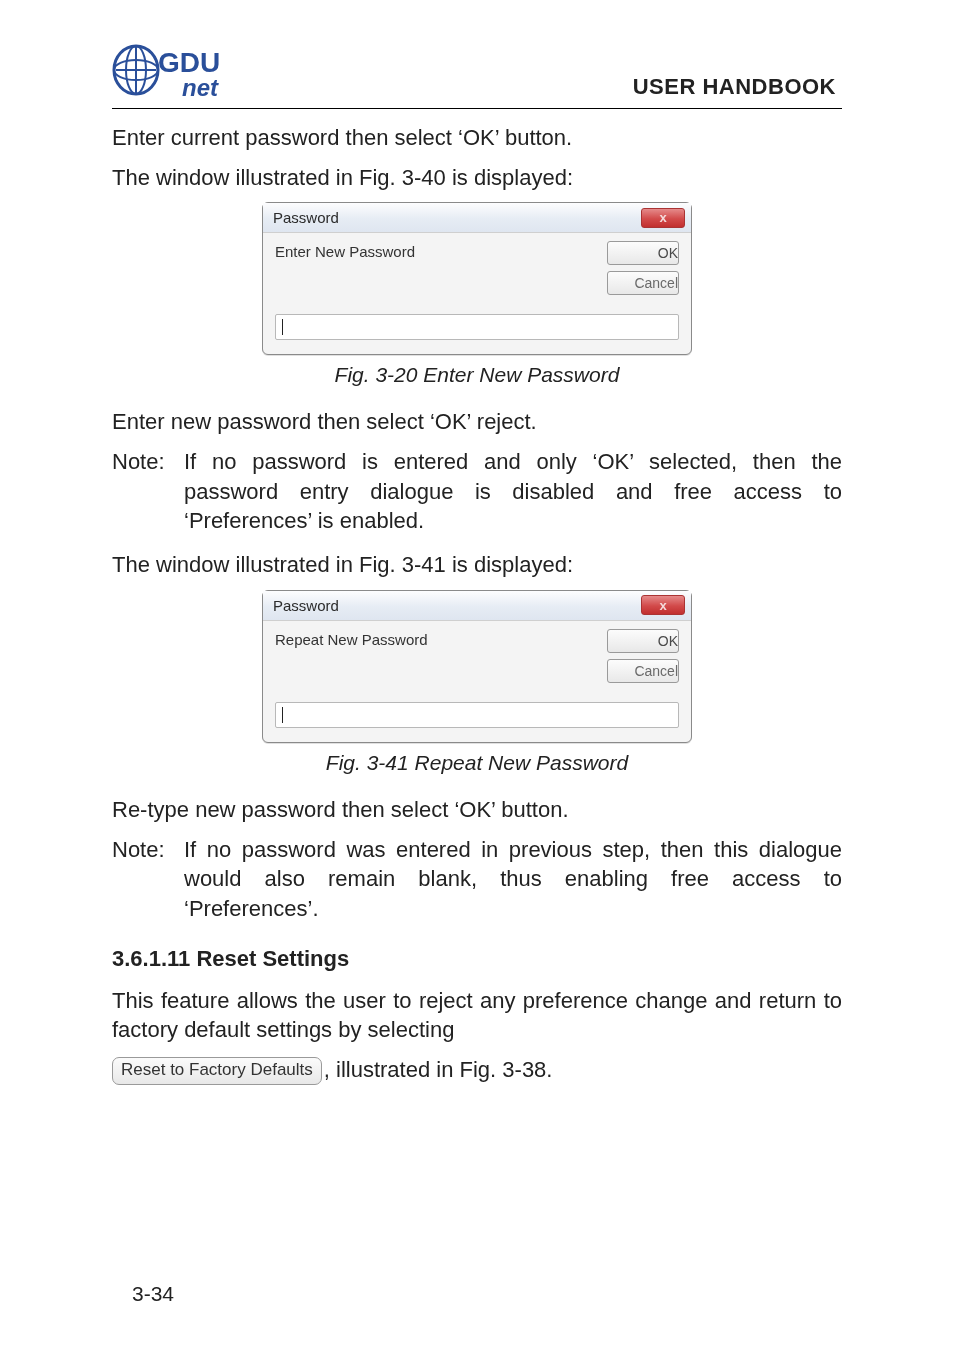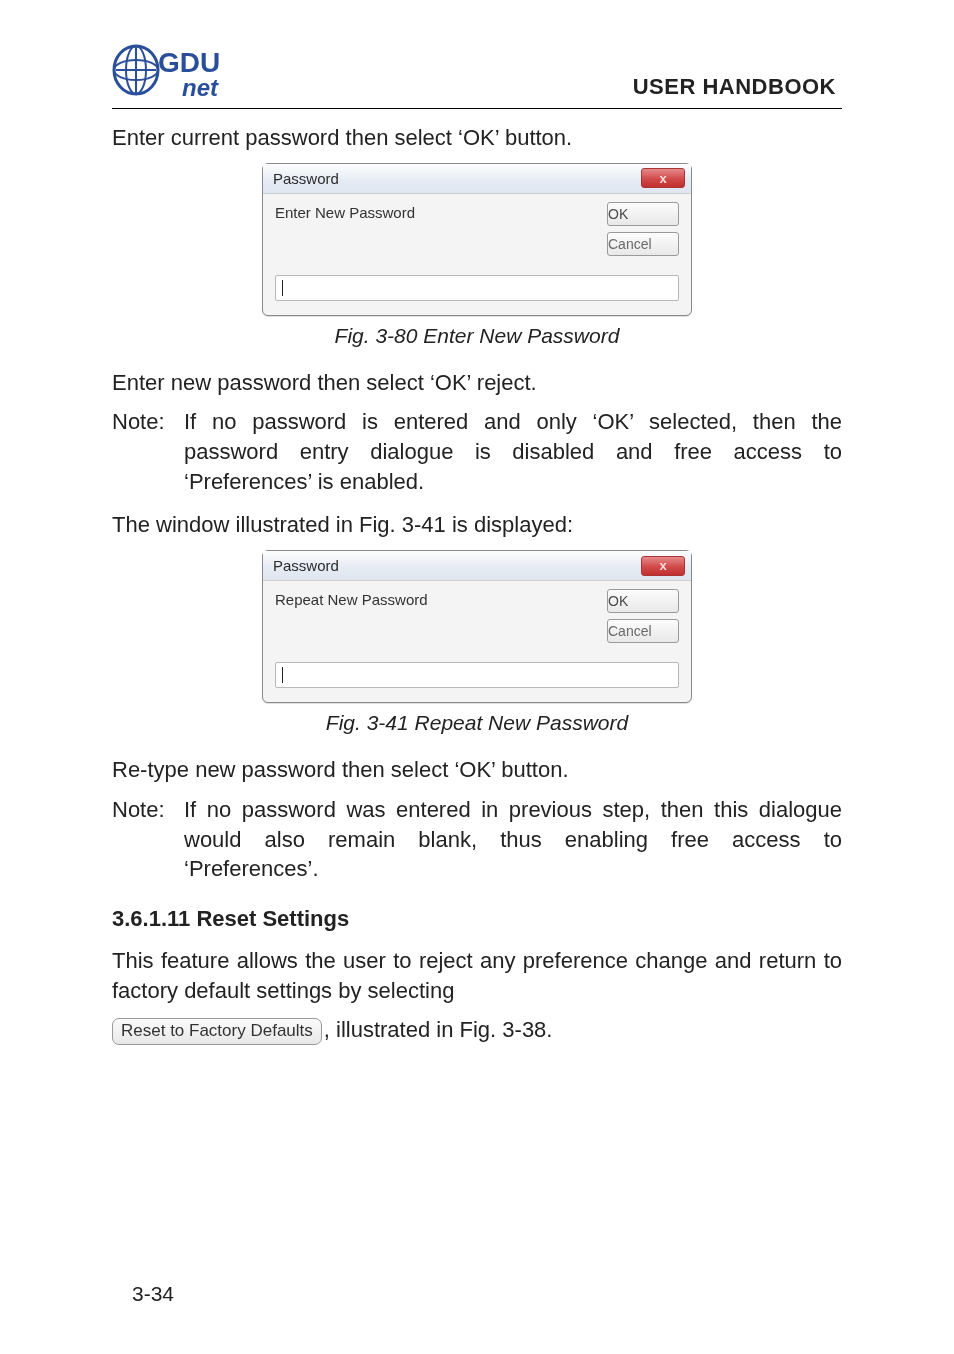--- a/index.html
+++ b/index.html
@@ -22,21 +22,21 @@
 
   
   .figwrap { display: flex; justify-content: center; margin: 6px 0 2px 0; }
   .dialog { width: 430px; border: 1px solid #8a8a8a; border-radius: 6px; background: #f4f4f4; box-shadow: 0 1px 0 rgba(0,0,0,0.12); font-size: 16px; color: #333; }
   .dlg-title { height: 30px; display: flex; align-items: center; justify-content: space-between; padding: 0 0 0 10px; background: linear-gradient(#fdfdfe,#e6ecf4 55%,#dfe6f0); border-bottom: 1px solid #cfcfcf; }
   .dlg-title-text { font-size: 15px; color: #2b2b2b; }
   .close-btn { width: 44px; height: 20px; margin-right: 6px; border: 1px solid #a33; border-radius: 3px; background: linear-gradient(#e58a8a,#d24a4a 55%,#c12f2f); display: flex; align-items: center; justify-content: center; color: #f4dbdb; font-size: 13px; font-weight: bold; }
   .dlg-content { position: relative; padding: 10px 12px 10px 12px; }
   .dlg-label { font-size: 15px; color: #333; }
   .dlg-buttons { position: absolute; right: 12px; top: 8px; display: flex; flex-direction: column; gap: 6px; }
-  .win-btn { width: 72px; height: 24px; border: 1px solid #9a9a9a; border-radius: 3px; background: linear-gradient(#fcfcfc,#e8e8e8); color: #4a4a4a; font-size: 14px; display: flex; align-items: center; justify-content: flex-start; }
+  .win-btn { width: 72px; height: 24px; border: 1px solid #9a9a9a; border-radius: 3px; background: linear-gradient(#fcfcfc,#e8e8e8); color: #4a4a4a; font-size: 14px; display: flex; align-items: center; justify-content: flex-end; }
   .win-btn.cancel { color: #6a6a6a; }
   .dlg-input-row { margin-top: 50px; padding: 4px 0 4px 0; }
   .dlg-input { width: 404px; height: 26px; border: 1px solid #b8b8b8; border-radius: 2px; background: #fff; padding: 0 6px; display: flex; align-items: center; }
   .caret { width: 1px; height: 16px; background: #222; }
   .after-reset-line { font-size: 22px; line-height: 1.35; }
 </style>
 </head>
 <body>
 
 <div class="page">
@@ -51,20 +51,21 @@
         <ellipse cx="24" cy="32" rx="22" ry="10" fill="none" stroke="#2a4f9a" stroke-width="2"></ellipse>
         <text x="46" y="34" font-family="Arial" font-size="28" font-weight="900" fill="#2a4f9a">GDU</text>
         <text x="70" y="58" font-family="Arial" font-size="24" font-weight="900" font-style="italic" fill="#2a4f9a">net</text>
       </svg>
     </div>
     <div class="header-title">USER HANDBOOK</div>
   </div>
   <hr class="hr">
 
   <p class="body-text">Enter current password then select ‘OK’ button.</p>
+  <p class="body-text">The window illustrated in Fig. 3-40 is displayed:</p>
 
   <div class="figwrap">
     <div class="dialog">
       <div class="dlg-title">
         <span class="dlg-title-text">Password</span>
         <div class="close-btn">
           <span>x</span>
         </div>
       </div>
       <div class="dlg-content">
@@ -78,21 +79,21 @@
             </div>
         </div>
         <div class="dlg-input-row">
           <div class="dlg-input">
             <div class="caret"></div>
           </div>
         </div>
       </div>
     </div>
   </div>
-  <p class="caption">Fig. 3-80  Enter New Password</p>
+  <p class="caption">Fig. 3-20  Enter New Password</p>
 
   <p class="body-text">Enter new password then select ‘OK’ reject.</p>
 
   <div class="note-row">
     <div class="note-label">Note:</div>
     <div class="note-body">If no password is entered and only ‘OK’ selected, then the password entry dialogue is disabled and free access to ‘Preferences’ is enabled.</div>
   </div>
 
   <p class="body-text">The window illustrated in Fig. 3-41 is displayed:</p>
 

